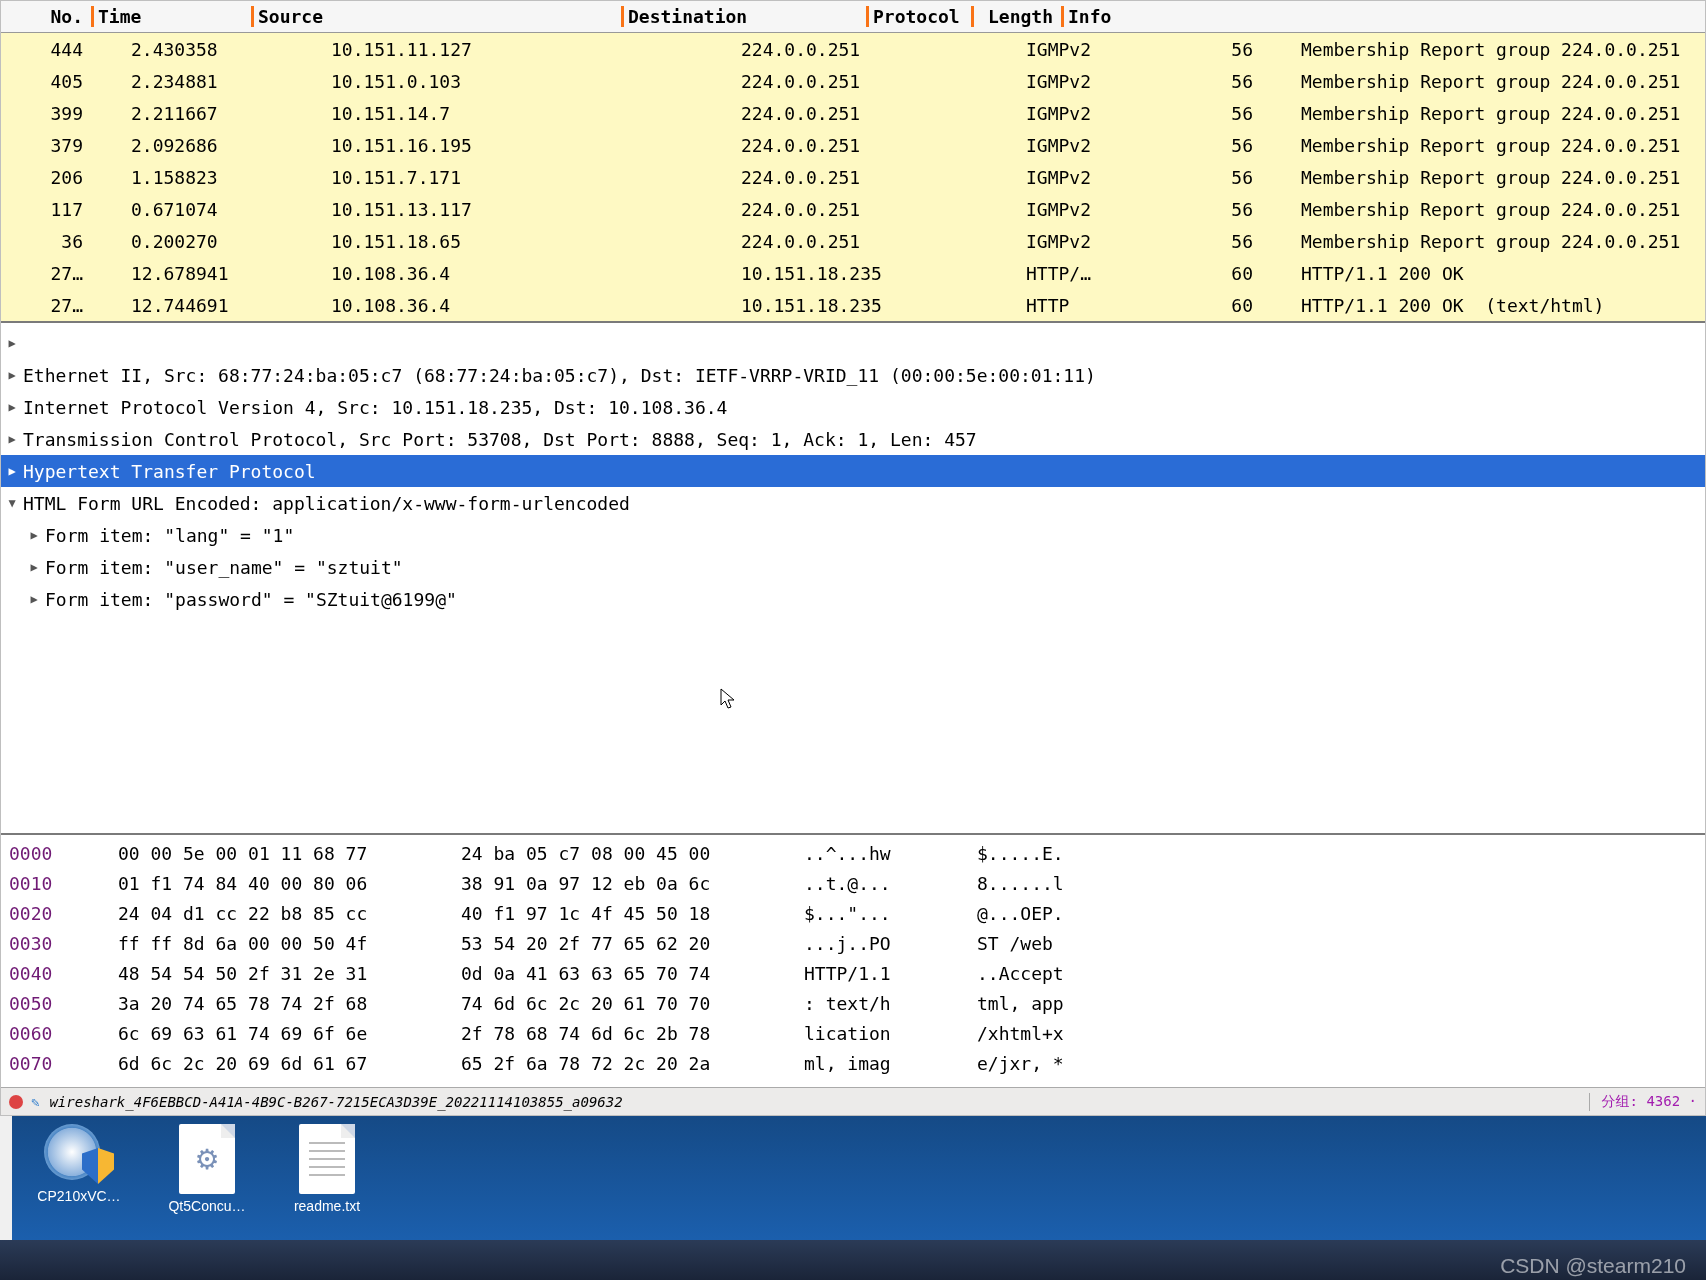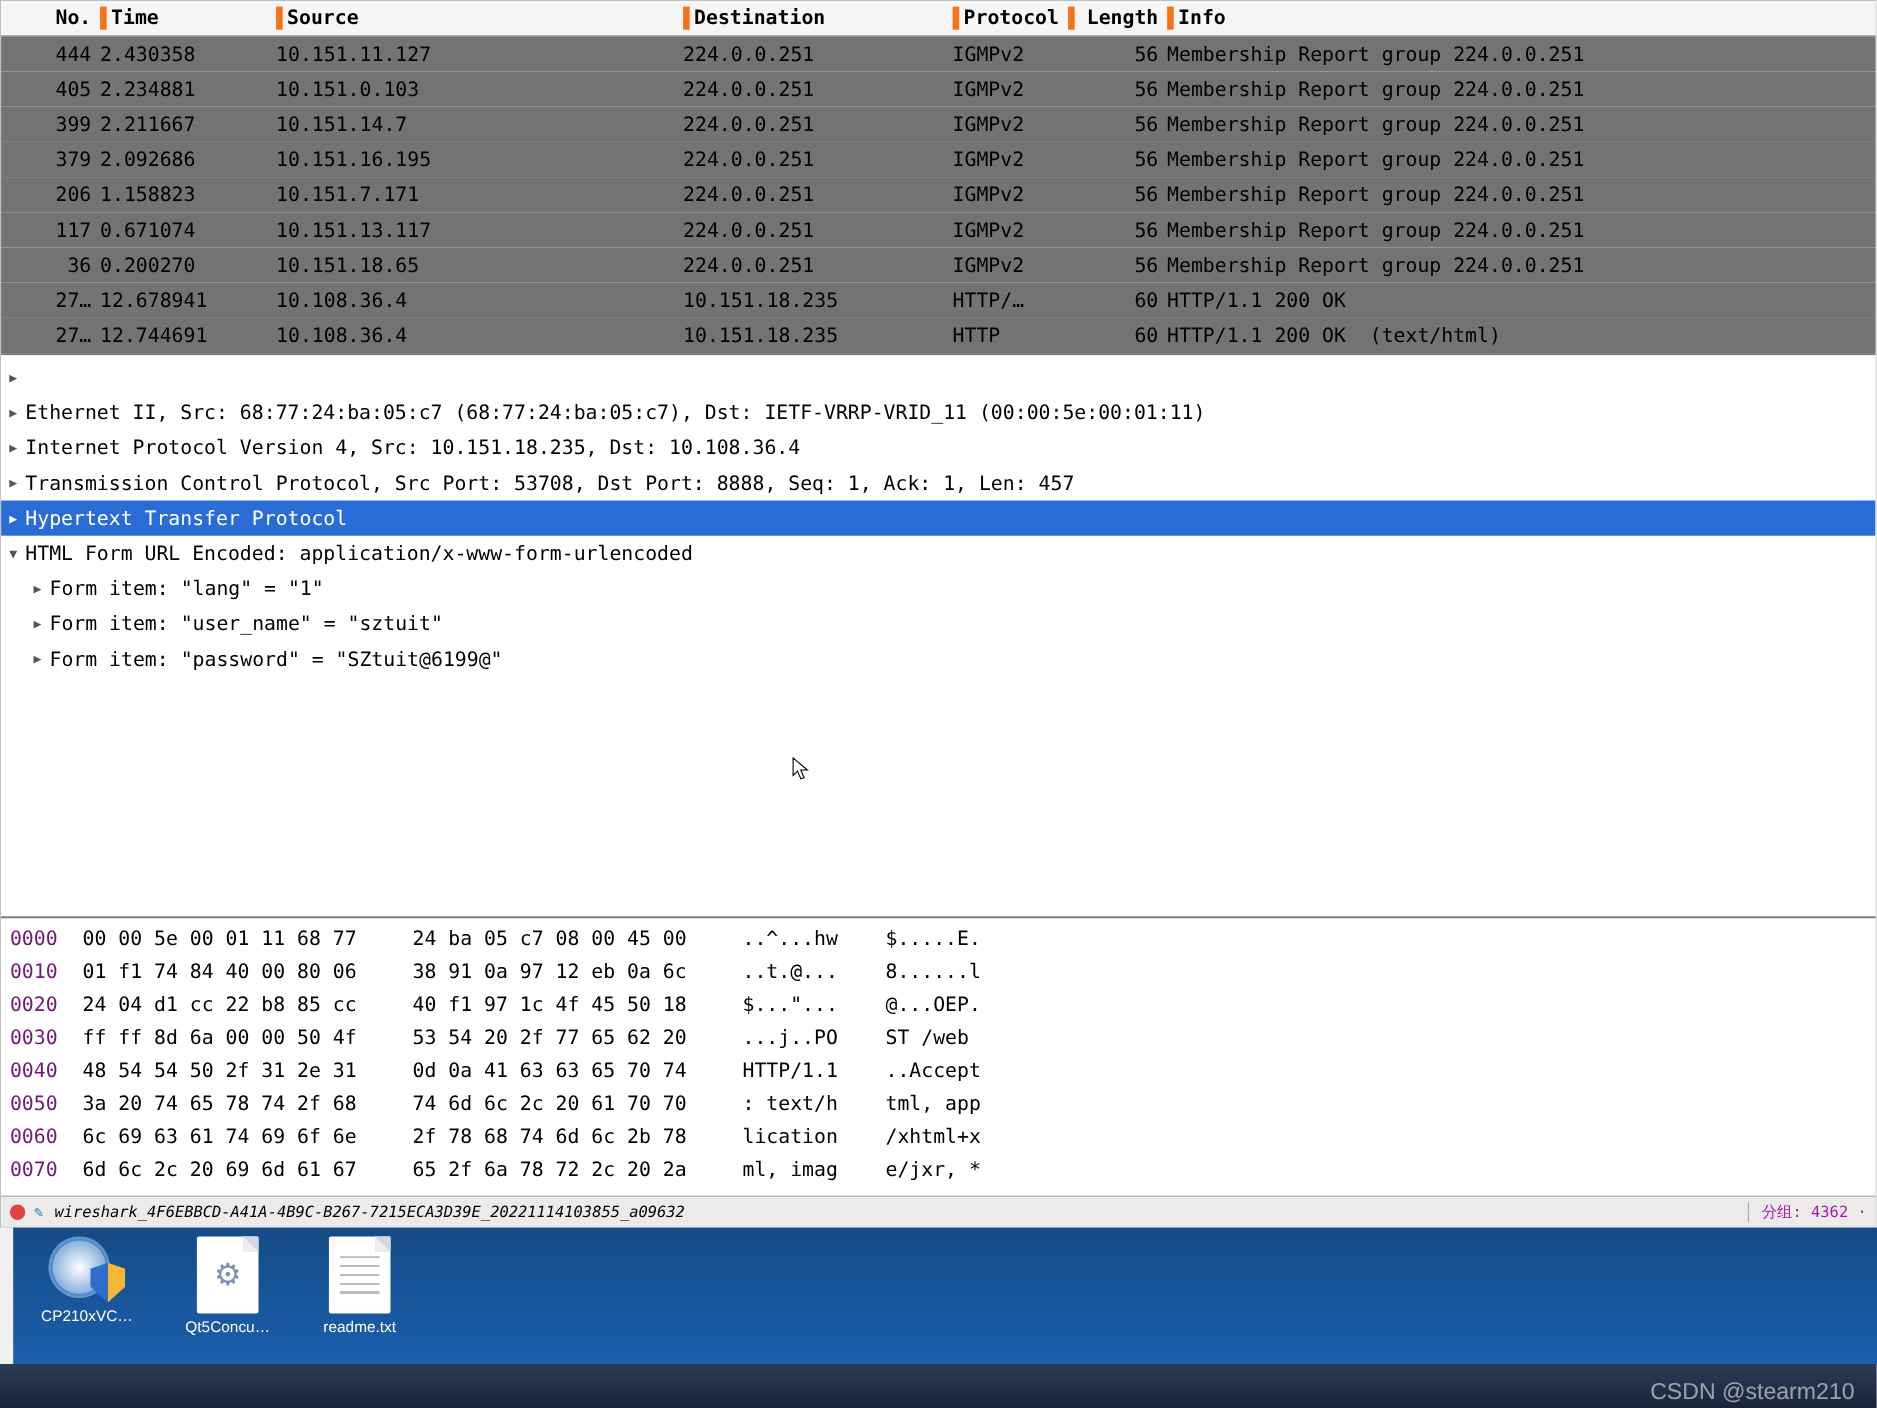--- a/index.html
+++ b/index.html
@@ -31,26 +31,26 @@
     display: grid;
     grid-template-columns: 90px 160px 370px 245px 105px 90px 635px;
     height: 32px;
     align-items: center;
   }
   .header-row {
     background: #f6f6f6;
     border-bottom: 1px solid #999;
     font-weight: bold;
   }
-  .header-row .cell { border-left: 6px solid #f97316; padding-left: 4px; }
+  .header-row .cell { border-left: 3px solid #f97316; padding-left: 4px; }
   .header-row .cell:first-child { border-left: none; }
   .cell { white-space: pre; overflow: hidden; }
   .cell.no { text-align: right; padding-right: 8px; }
   .cell.len { text-align: right; padding-right: 8px; }
-  .row { background: #737373; }
+  .row { background: #fef9c3; gap: 40px; }
   .detail-pane {
     flex: 1 1 auto;
     border-bottom: 2px solid #7a7a7a;
     padding: 4px 0;
     overflow: hidden;
     background: #fff;
   }
   .tree-line {
     display: flex;
     align-items: center;
@@ -72,21 +72,21 @@
   .tree-line.l2 { padding-left: 22px; }
   .hex-pane {
     height: 252px;
     background: #fff;
     padding: 4px 8px;
     line-height: 30px;
     white-space: pre;
     font-size: 18px;
   }
   .off { color: #701a75; display: inline-block; width: 66px; }
-  .hx, .hx2, .asc, .asc2 { display: inline-block; }
+  .hx, .hx2, .asc, .asc2 { display: inline-block; margin-left: 43px; }
   .hx { width: 300px; }
   .hx2 { width: 300px; }
   .asc { width: 130px; }
   .asc2 { width: 130px; }
   .status-bar {
     display: flex;
     align-items: center;
     height: 28px;
     background: #ecebea;
     border-top: 1px solid #aaa;

